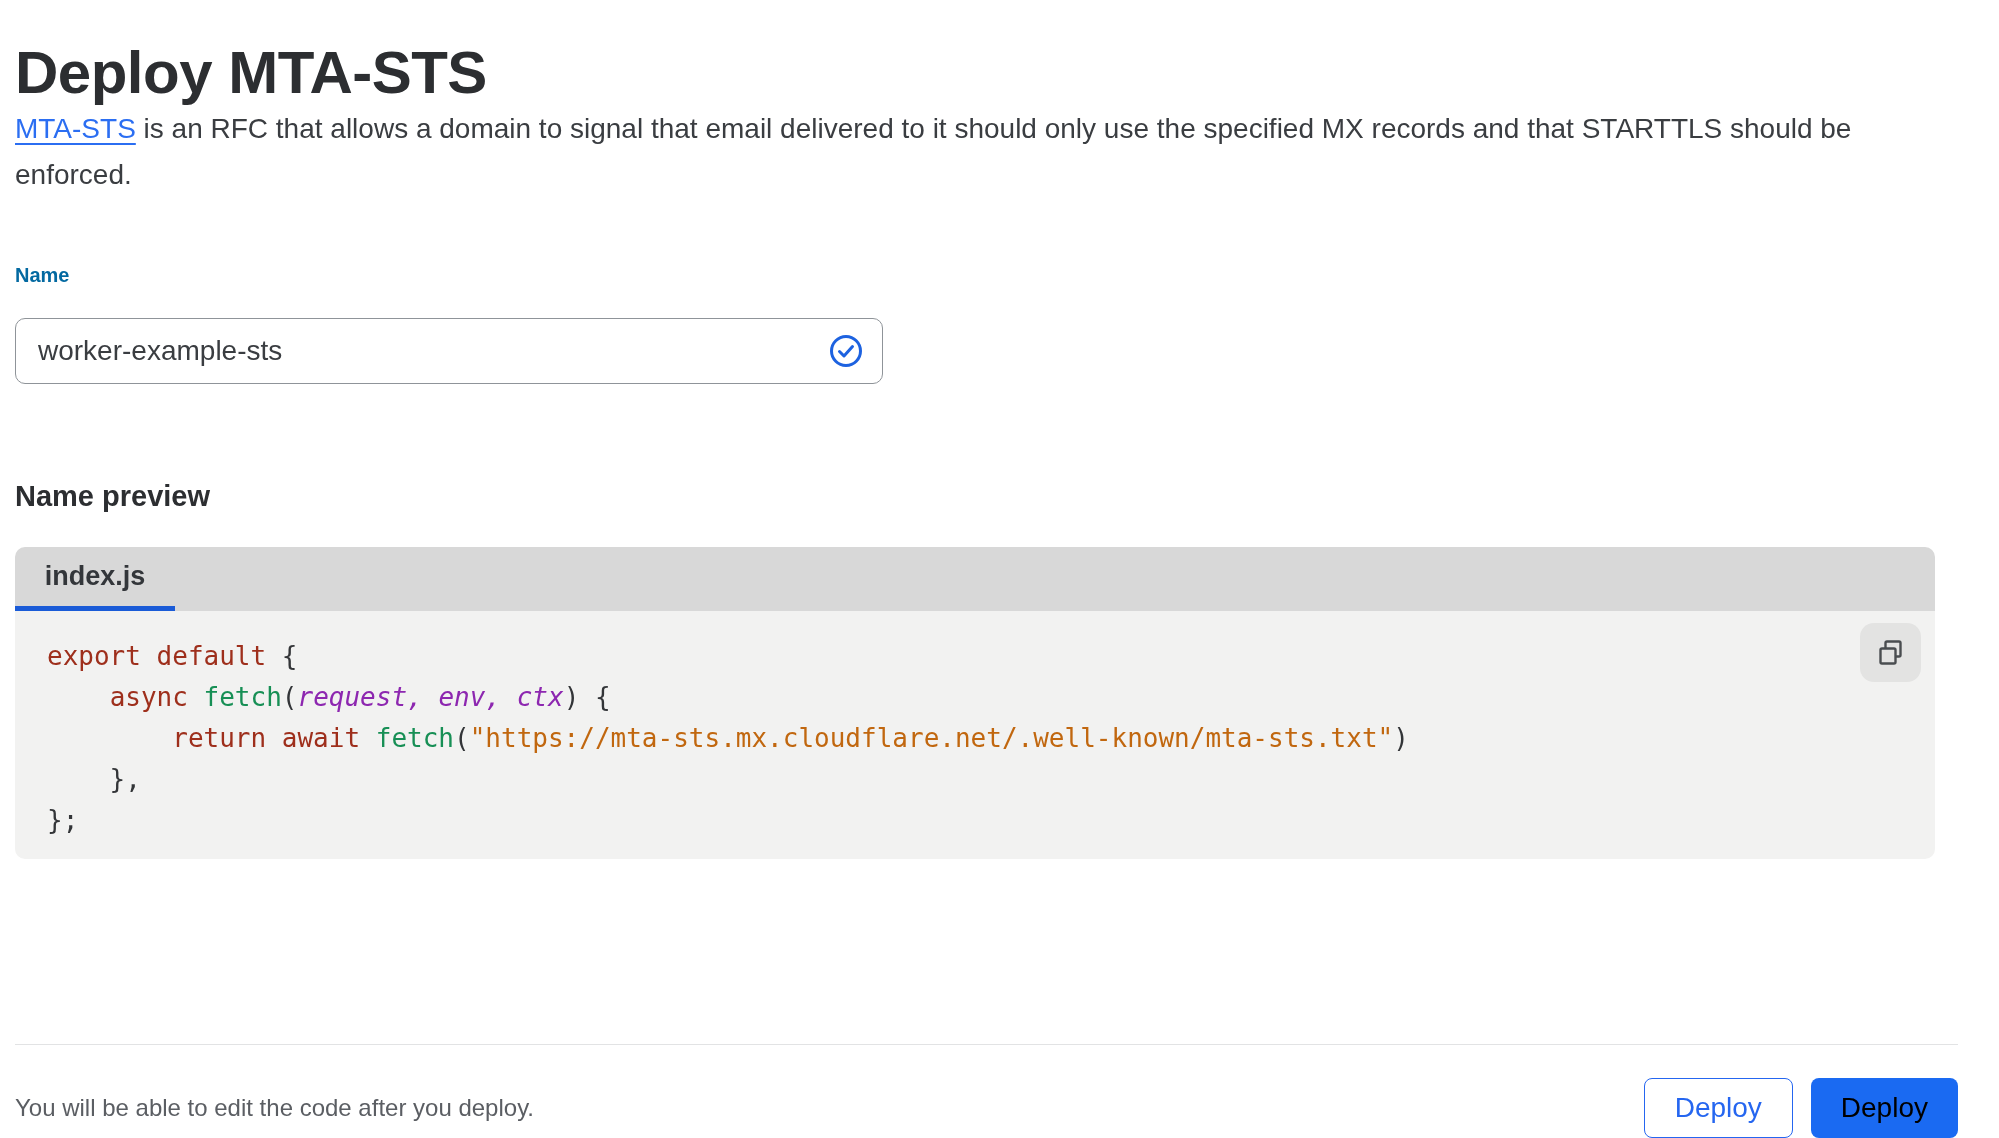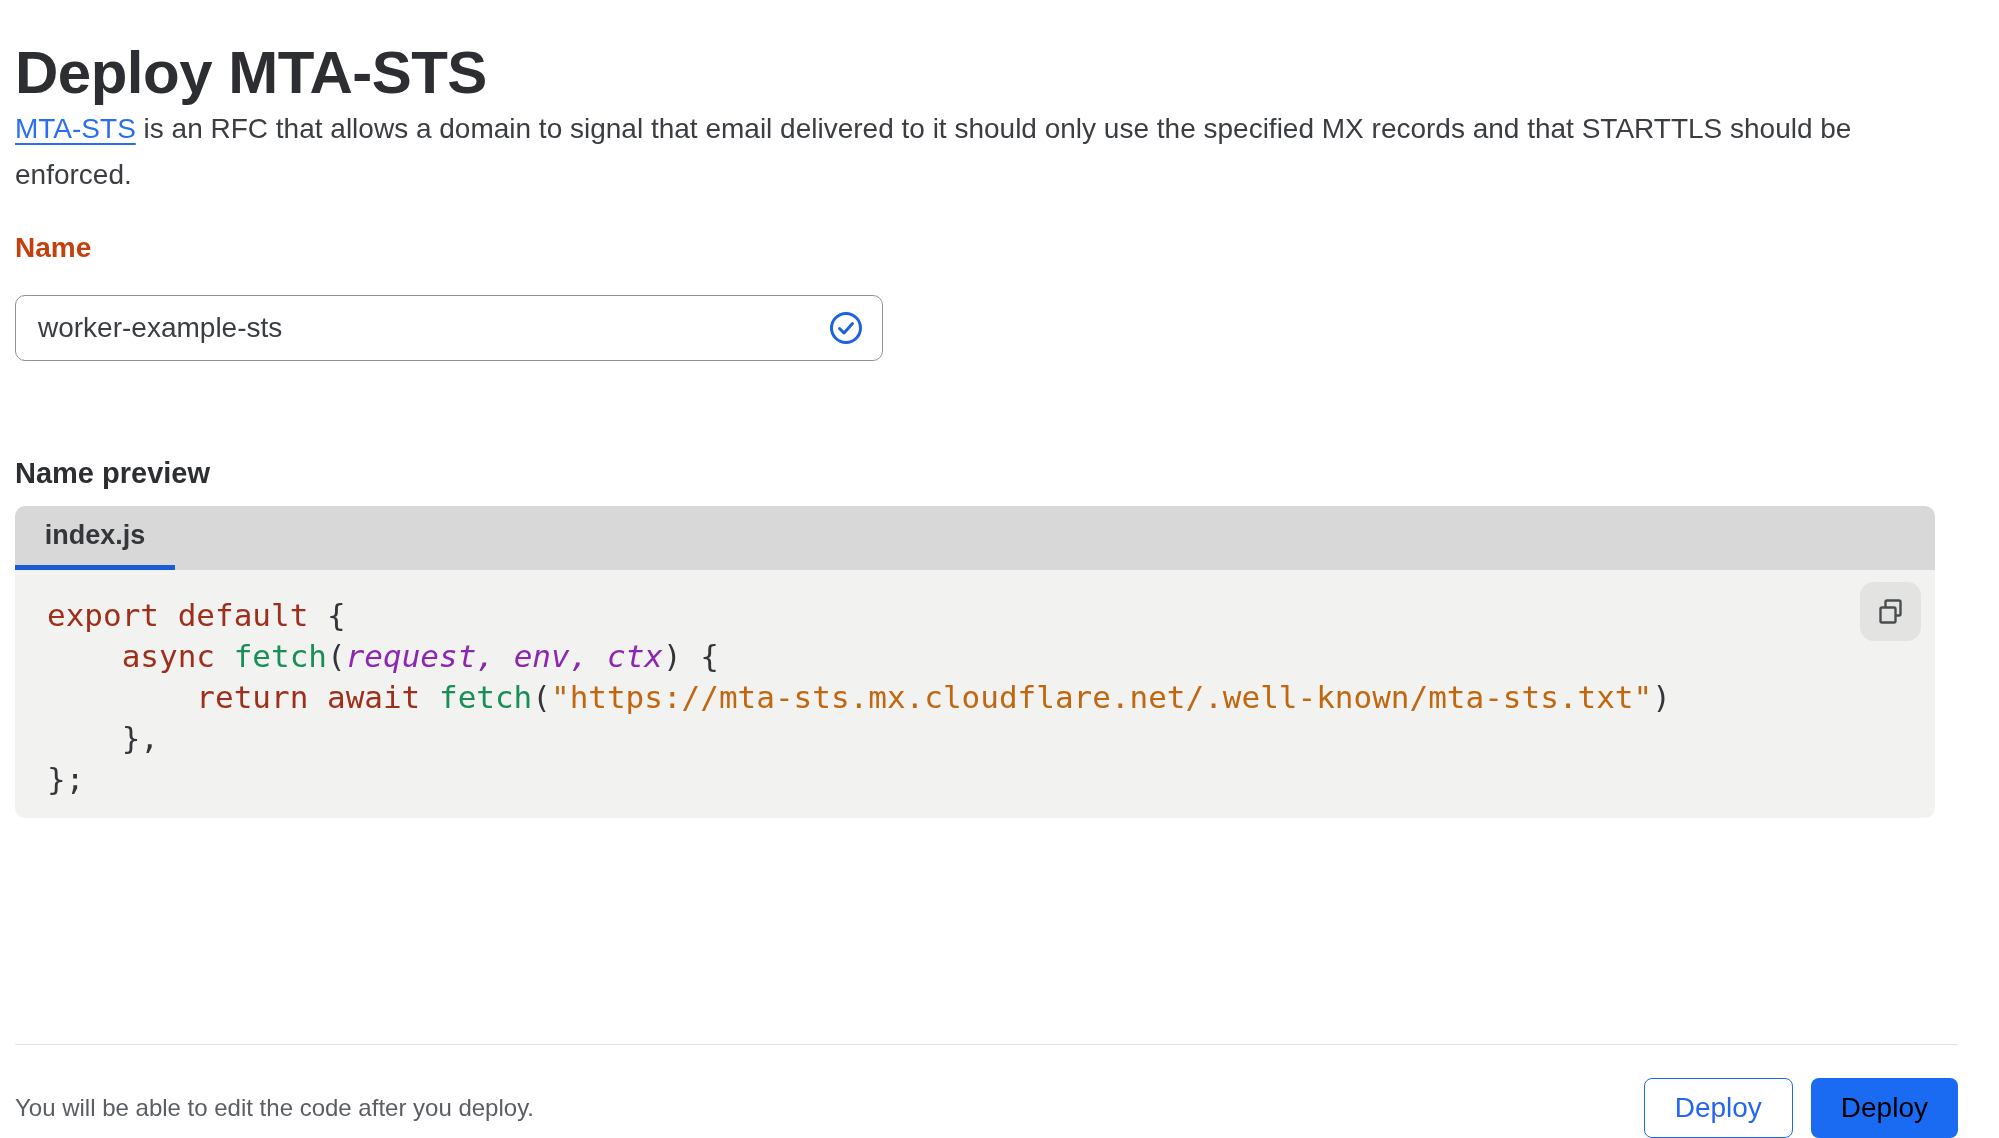--- a/index.html
+++ b/index.html
@@ -30,24 +30,24 @@
     color: #3a3d41;
     max-width: 1910px;
   }
   .description a {
     color: #2b6ef2;
     text-decoration: underline;
     text-underline-offset: 5px;
     cursor: pointer;
   }
   .field-label {
-    margin-top: 34px;
-    font-size: 28px;
-    font-weight: 700;
-    color: #c2410c;
+    margin-top: 66px;
+    font-size: 20px;
+    font-weight: 700;
+    color: #0369a1;
   }
   .input-wrap {
     position: relative;
     margin-top: 31px;
     width: 868px;
     height: 66px;
   }
   .name-input {
     width: 100%; height: 100%;
     border: 1.5px solid #8f9499;
@@ -65,21 +65,21 @@
     transform: translateY(-50%);
     width: 34px; height: 34px;
     display: block;
   }
   .section-label {
     margin-top: 96px;
     font-size: 29px;
     font-weight: 700;
     color: #2c2e31;
   }
-  .code-card { margin-top: 16px; width: 1920px; }
+  .code-card { margin-top: 34px; width: 1920px; }
   .tab-bar {
     background: #d8d8d8;
     border-radius: 10px 10px 0 0;
     height: 64px;
     display: flex;
     align-items: stretch;
   }
   .tab {
     width: 160px;
     display: flex;
@@ -93,21 +93,21 @@
   }
   .code-area {
     position: relative;
     background: #f2f2f1;
     border-radius: 0 0 10px 10px;
     padding: 25px 80px 18px 32px;
     min-height: 245px;
   }
   .code-block {
     font-family: "DejaVu Sans Mono", monospace;
-    font-size: 31px;
+    font-size: 26px;
     line-height: 41px;
     color: #333538;
     white-space: pre;
   }
   .tok-kw  { color: #9e2f1c; }
   .tok-fn  { color: #178f55; }
   .tok-arg { color: #8d27b0; font-style: italic; }
   .tok-str { color: #c1670f; }
   .tok-pl  { color: #333538; }
   .copy-btn {

